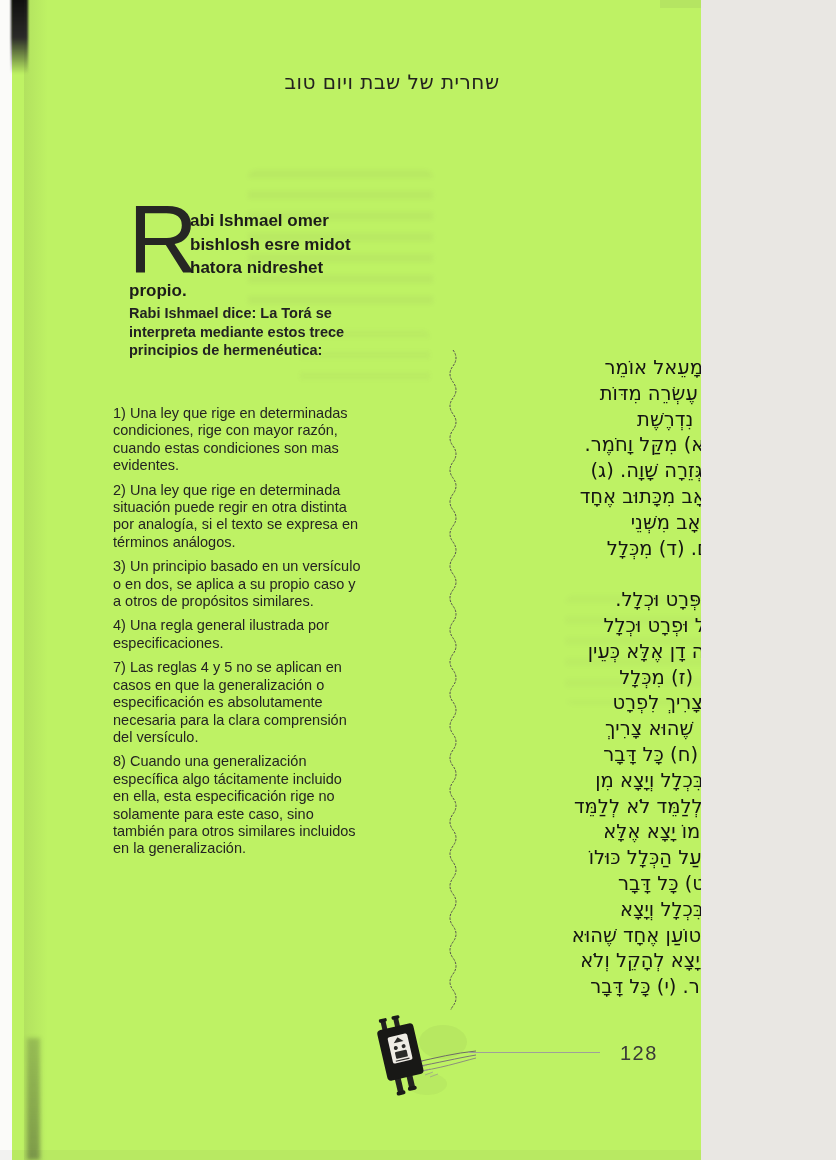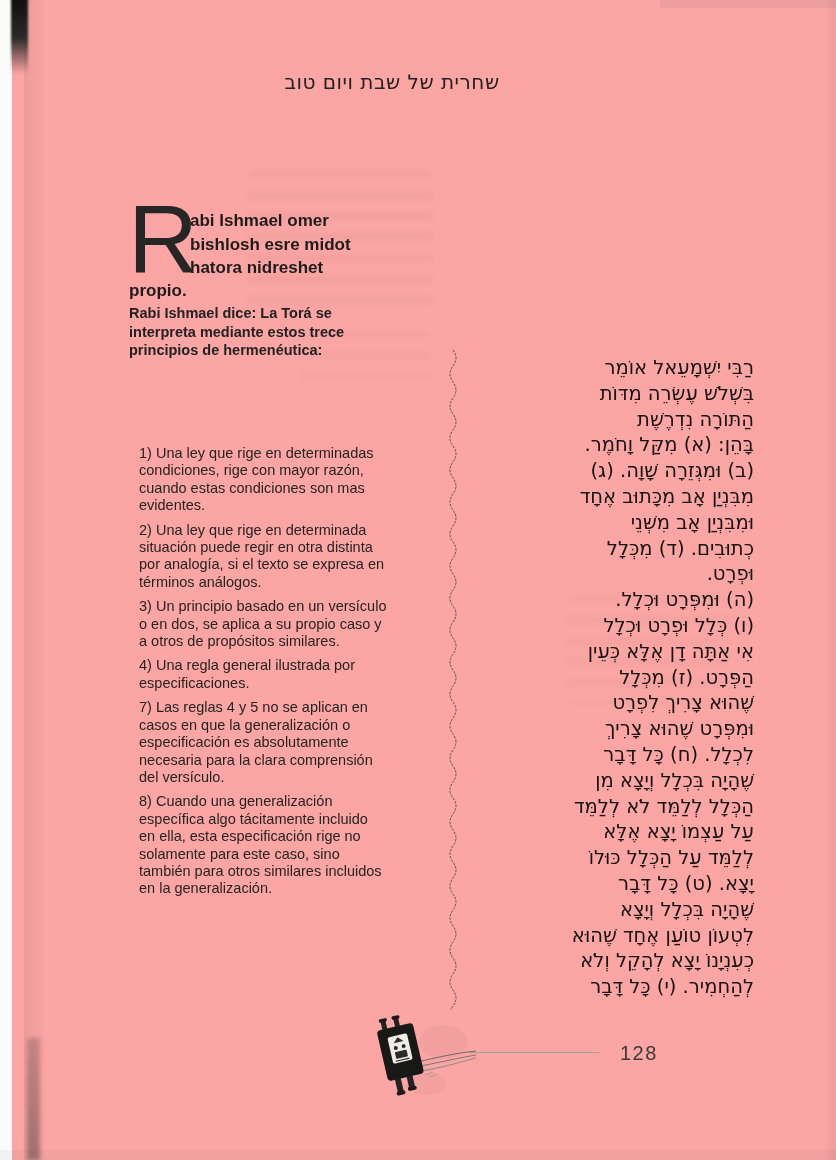--- a/index.html
+++ b/index.html
@@ -1,19 +1,19 @@
 <!DOCTYPE html>
 <html><head>
 <meta charset="utf-8">
 <style>
   html,body{margin:0;padding:0;background:#e9e7e3;}
   .page{
     position:relative;
-    width:836px;height:1160px;
-    background:#fca5a5;
+    width:701px;height:1160px;
+    background:#bef264;
     overflow:hidden;
     font-family:"Liberation Sans",sans-serif;
     color:#1f1f1f;
   }
   .abs{position:absolute;}
 
   
   .left-white{left:0;top:0;width:12px;height:100%;background:#fbfbf9;}
   .binding-top{left:11px;top:-6px;width:17px;height:80px;
     background:linear-gradient(180deg,#0b0b0b 0%,#2b2b29 55%,rgba(43,43,41,0) 100%);
@@ -57,21 +57,21 @@
     left:129px;top:281px;
     font-size:17px;font-weight:700;color:#1c1c1a;
   }
 
   
   .spanish-intro{
     left:129px;top:304px;width:310px;
     font-size:14.5px;line-height:18.5px;font-weight:700;
     white-space:pre-line;color:#222;
   }
-  .rules-list{left:139px;top:405px;width:316px;margin-top:40px;}
+  .rules-list{left:113px;top:405px;width:316px;}
   .rules-list p{
     margin:0 0 7px 0;
     font-size:14.5px;line-height:17.4px;font-weight:400;
     white-space:pre-line;color:#242422;
   }
 
   
   .divider{left:446px;top:350px;}
 
   

